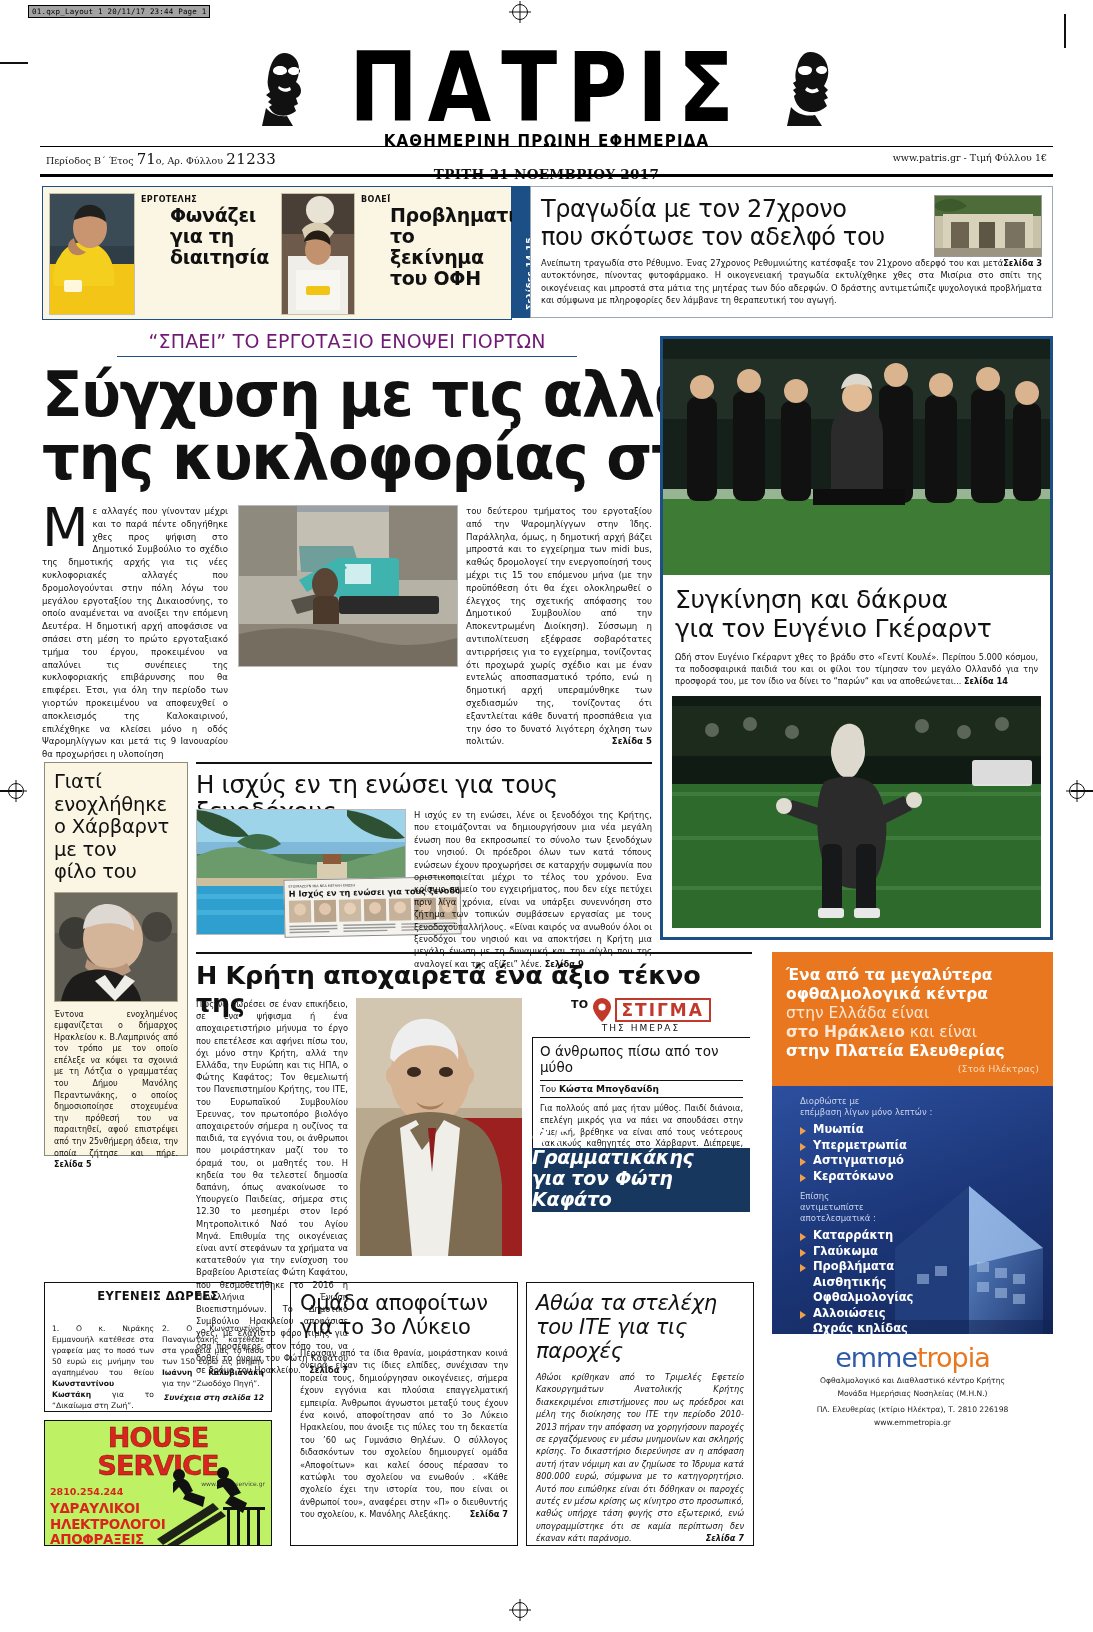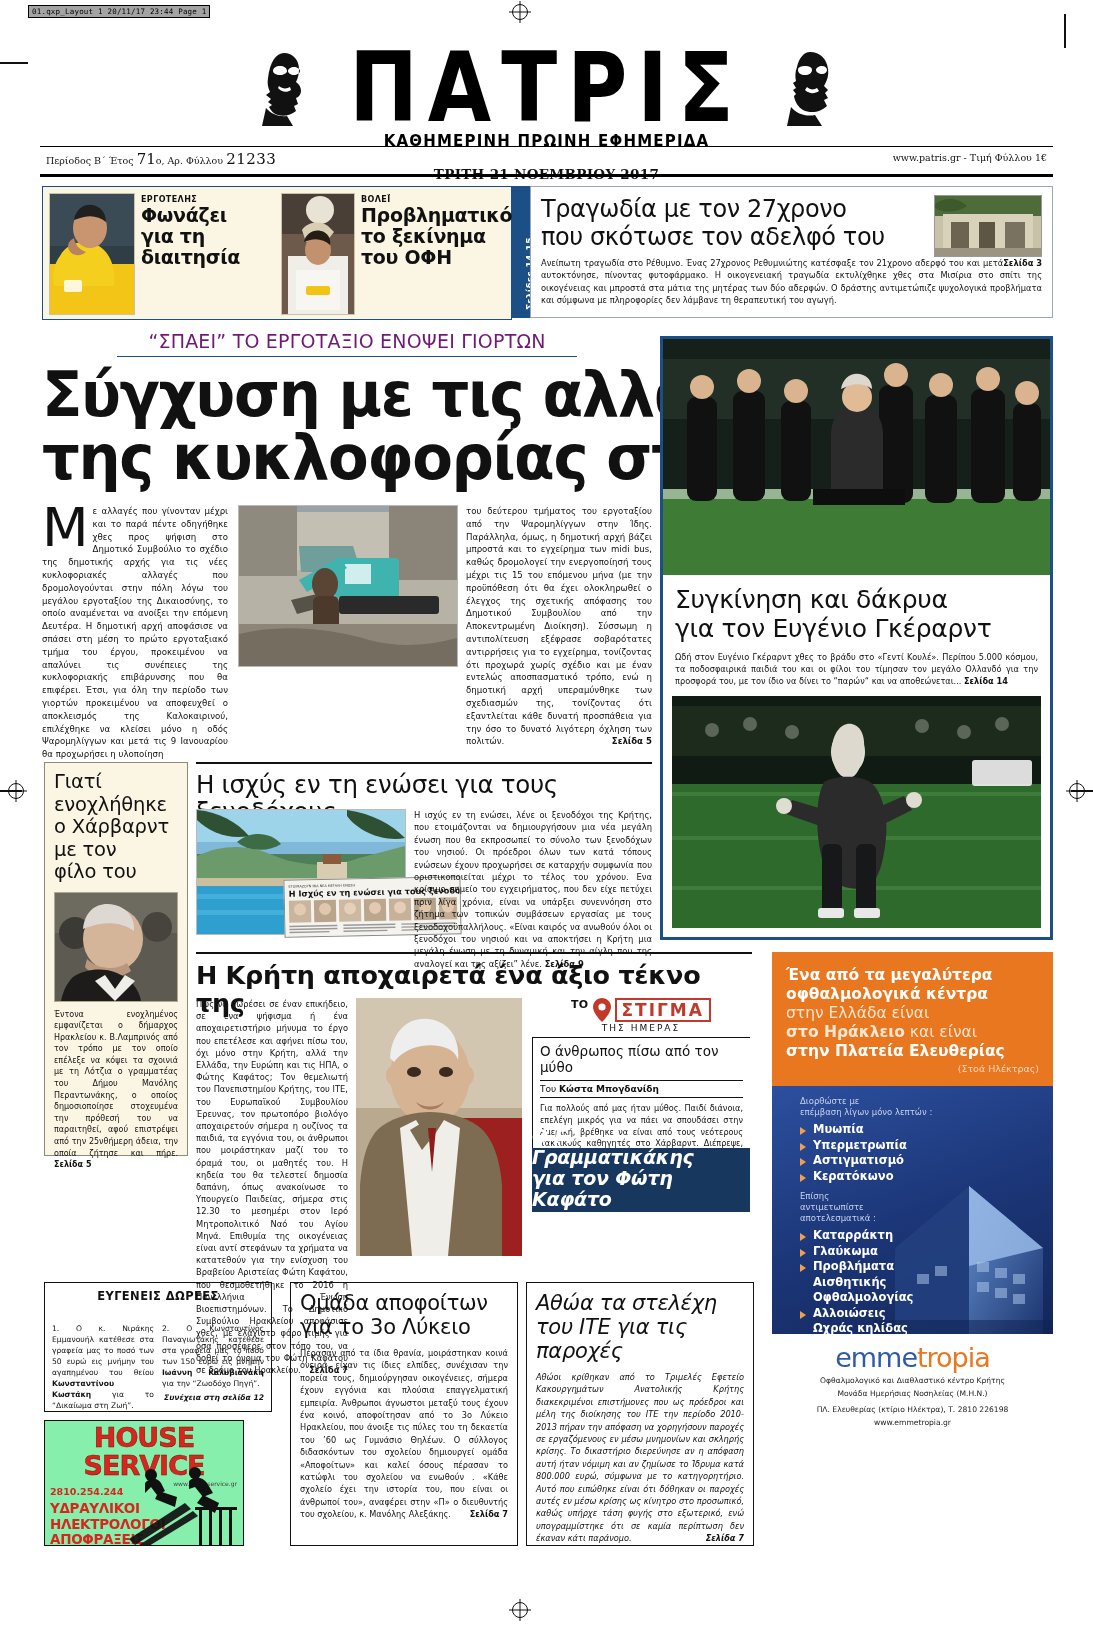--- a/index.html
+++ b/index.html
@@ -50,21 +50,21 @@
   .dateline .left b{font-size:15px;font-weight:400;}
   .dateline .left .issue{font-size:15px;letter-spacing:.5px;}
   .dateline .center{position:absolute;left:0;right:0;top:16px;text-align:center;font-family:"DejaVu Serif","Liberation Serif",serif;font-weight:700;font-size:13.5px;letter-spacing:.3px;}
   .dateline .right{position:absolute;right:6px;top:2px;font-family:"DejaVu Serif","Liberation Serif",serif;font-size:9.5px;}
 
   
   .sports{position:absolute;left:42px;top:186px;width:468px;height:132px;background:#fbf6e4;border:1px solid #1c4f86;}
   .sp-item{position:absolute;top:6px;height:120px;}
   .sp-photo{position:absolute;top:0;width:84px;height:120px;overflow:hidden;border:1px solid #c9c2a8;}
   .sp-kicker{font-size:8px;font-weight:700;letter-spacing:.4px;color:#111;margin-bottom:1px;}
-  .sp-head{font-weight:700;font-size:19px;line-height:21px;color:#111;letter-spacing:-.3px;}
+  .sp-head{font-weight:700;font-size:19px;line-height:21px;color:#111;letter-spacing:-.3px;margin-left:29px;}
   .pages-tab{position:absolute;left:512px;top:186px;width:18px;height:132px;background:#1c4f86;color:#fff;}
   .pages-tab span{
     display:block;transform:rotate(-90deg);transform-origin:left top;
     position:absolute;left:13px;top:124px;white-space:nowrap;font-size:9px;font-weight:700;letter-spacing:.3px;
   }
 
   
   .tragedy{position:absolute;left:530px;top:186px;width:523px;height:132px;background:#fff;border:1px solid #9aa7b5;padding:8px 10px;box-sizing:border-box;}
   .tragedy h2{margin:0;font-weight:400;font-size:24px;line-height:28px;letter-spacing:-.4px;color:#111;}
   .tragedy .thumb{position:absolute;right:10px;top:8px;width:106px;height:60px;overflow:hidden;border:1px solid #999;}
@@ -154,21 +154,21 @@
   .ad .wtxt{font-size:7.6px;line-height:10.4px;color:#222;margin-top:3px;}
 
   
   .donations{position:absolute;left:44px;top:1282px;width:228px;height:130px;border:1px solid #111;box-sizing:border-box;padding:6px 7px;}
   .donations h4{margin:0 0 20px;text-align:center;font-size:11.5px;font-weight:700;letter-spacing:.4px;}
   .donations .cols{display:flex;gap:8px;}
   .donations .cols div{width:50%;font-size:7.6px;line-height:11px;text-align:justify;}
   .donations b{font-weight:700;}
   .donations .more{display:block;text-align:right;font-weight:700;font-style:italic;margin-top:3px;}
 
-  .houseserv{position:absolute;left:44px;top:1420px;width:200px;height:126px;border:1px solid #111;box-sizing:border-box;background:#86efac;overflow:hidden;}
+  .houseserv{position:absolute;left:44px;top:1420px;width:228px;height:126px;border:1px solid #111;box-sizing:border-box;background:#bef264;overflow:hidden;}
   .houseserv .t{font-weight:700;font-size:27px;color:#d9251d;letter-spacing:-1px;text-align:center;line-height:28px;padding-top:3px;
     -webkit-text-stroke:0.5px #7a0f0a;}
   .houseserv .ph{font-size:9.5px;font-weight:700;color:#d9251d;padding-left:5px;}
   .houseserv .www{font-size:6px;color:#444;float:right;padding-right:6px;}
   .houseserv ul{list-style:none;margin:2px 0 0;padding:0 0 0 5px;}
   .houseserv li{font-weight:700;font-size:13.5px;line-height:15.5px;color:#d9251d;letter-spacing:-.3px;}
   .houseserv svg{position:absolute;right:2px;bottom:0;width:112px;height:92px;}
 
   .colbox{position:absolute;top:1282px;width:228px;height:264px;border:1px solid #111;box-sizing:border-box;padding:8px 9px;}
   .colbox.b2{left:290px;}

